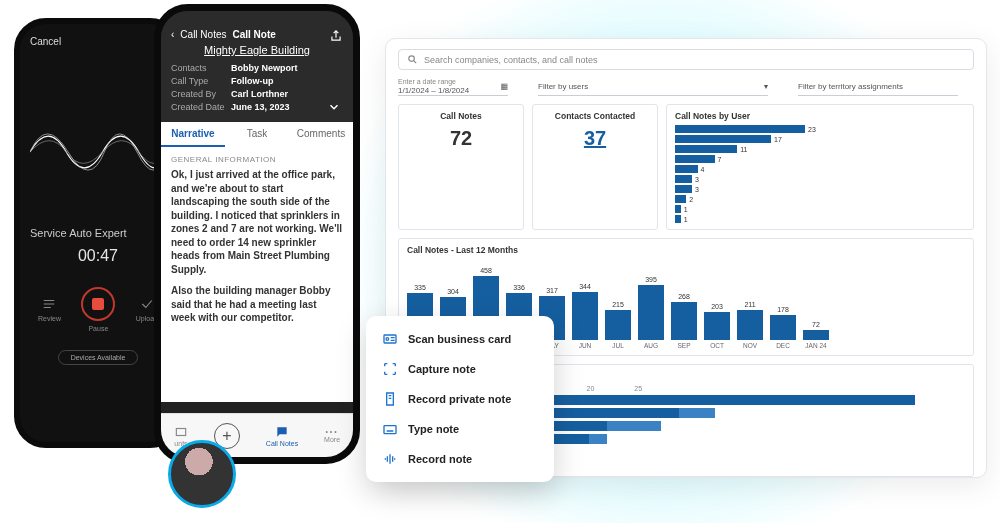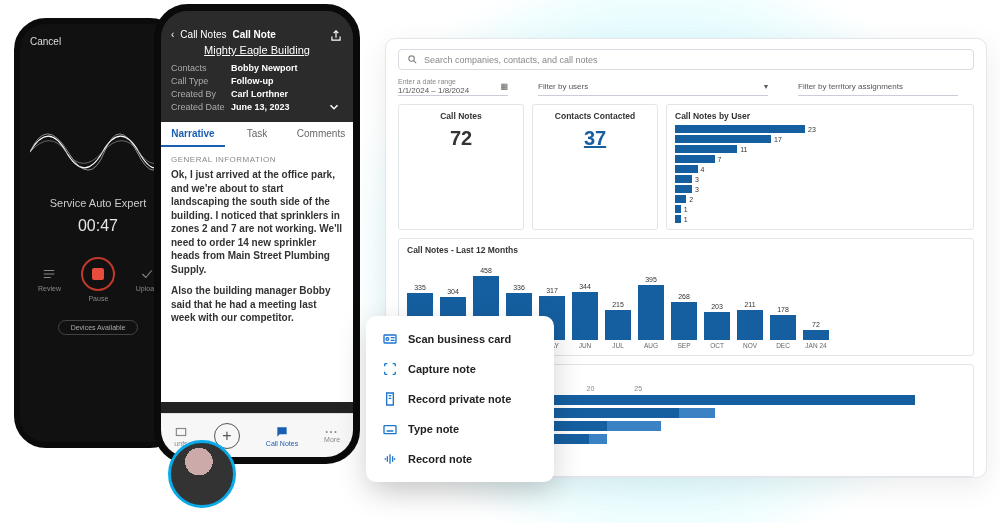--- a/index.html
+++ b/index.html
@@ -4,21 +4,21 @@
 <style>
   * { box-sizing: border-box; margin: 0; padding: 0; }
   body { font-family: -apple-system, Helvetica, Arial, sans-serif; width: 1000px; height: 523px; position: relative; background: #fff; overflow: hidden; }
   .glow { position: absolute; left: 300px; top: -20px; width: 720px; height: 560px; border-radius: 50%; background: radial-gradient(circle at center, rgba(0,230,255,.35), rgba(0,230,255,0) 70%); filter: blur(10px); z-index: 0; }
 
   
   .phone1 { position: absolute; left: 14px; top: 18px; width: 168px; height: 430px; background: #111; border: 6px solid #0b0b0b; border-radius: 32px; z-index: 2; color: #ddd; padding: 12px 10px; }
   .phone1 .cancel { font-size: 10px; }
   .phone1 .wave { margin-top: 60px; height: 90px; position: relative; }
   .phone1 .wave svg { width: 100%; height: 100%; }
-  .phone1 .title { text-align: center; font-size: 11px; color: #ccc; }
+  .phone1 .title { font-size: 11px; margin-top: 30px; color: #ccc; }
   .phone1 .timer { text-align: center; font-size: 16px; margin-top: 8px; color: #e5e5e5; }
   .phone1 .ctrls { display: flex; justify-content: space-between; margin-top: 22px; padding: 0 8px; align-items: center; }
   .phone1 .ctrl { text-align: center; font-size: 7px; color: #888; display: flex; flex-direction: column; align-items: center; gap: 4px; }
   .phone1 .recbtn { width: 34px; height: 34px; border-radius: 50%; border: 2px solid #c0392b; display: flex; align-items: center; justify-content: center; }
   .phone1 .recbtn span { width: 12px; height: 12px; background: #e74c3c; border-radius: 2px; }
   .phone1 .devices { margin: 18px auto 0; width: 80px; text-align: center; font-size: 7px; padding: 3px 0; border: 1px solid #444; border-radius: 8px; color: #aaa; }
 
   
   .phone2 { position: absolute; left: 154px; top: 4px; width: 206px; height: 460px; background: #222; border: 7px solid #0a0a0a; border-radius: 34px; z-index: 3; overflow: hidden; }
   .phone2 .hdr { background: #2b2b2b; color: #fff; padding: 18px 10px 8px; font-size: 10px; position: relative; }

